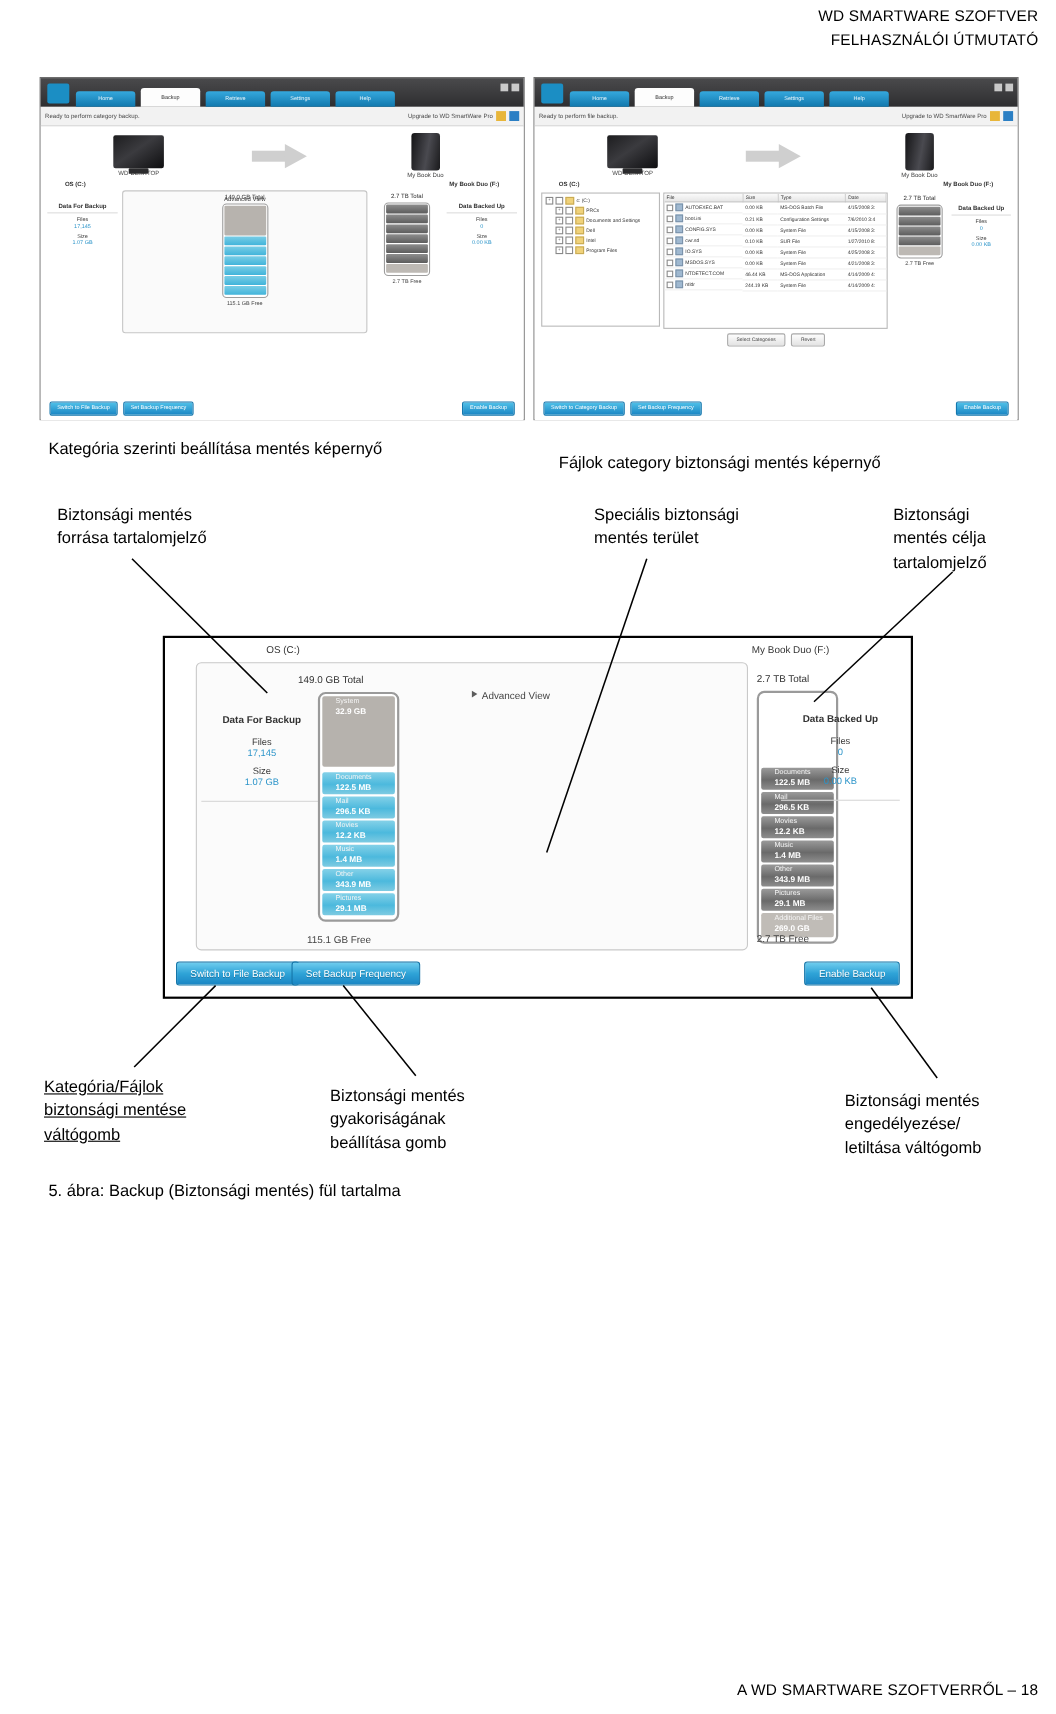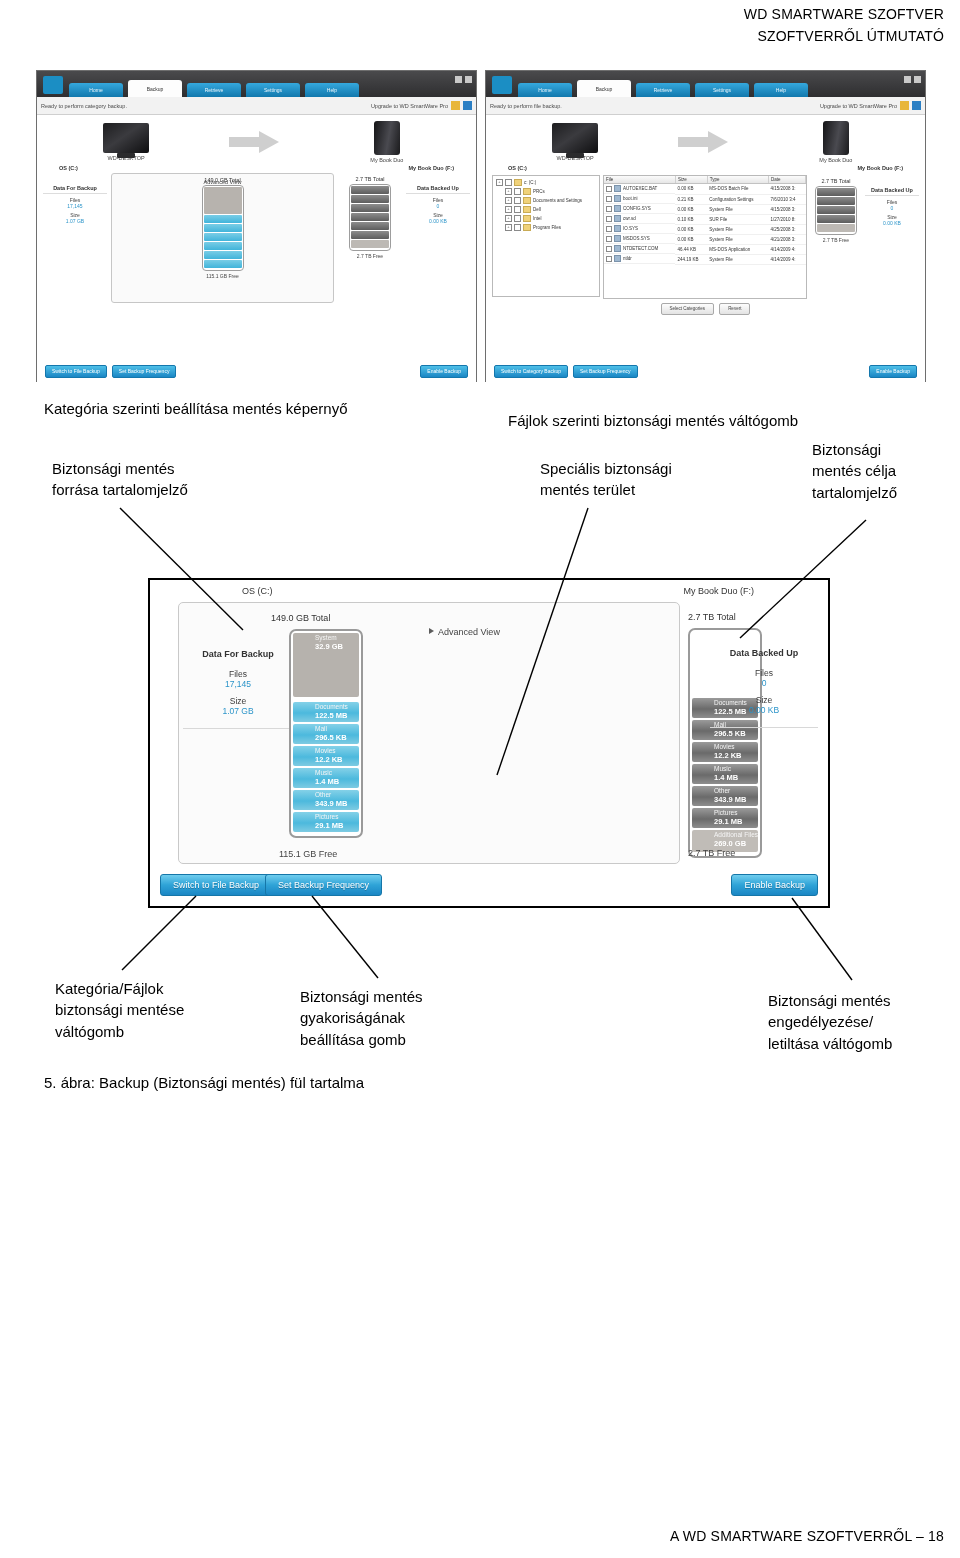--- a/index.html
+++ b/index.html
@@ -157,21 +157,21 @@
     border:1px solid #c9c9c9;border-radius:5px;background:#fbfbfb;
   }
   .fig-panel-r{
     position:absolute;right:14px;top:22px;width:120px;height:260px;background:#fff;
   }
   .fig-tot{position:absolute;top:6px;font-size:9px;color:#333;}
   .fig-adv{position:absolute;left:250px;top:24px;font-size:9px;color:#444;}
   .fig-adv .tri{display:inline-block;border-top:3.5px solid transparent;border-bottom:3.5px solid transparent;border-left:5px solid #5c5c5c;margin-right:4px;vertical-align:1px;}
 
   .fig-gauge{position:absolute;width:74px;border:2px solid #9a9a9a;border-radius:7px;background:#fff;padding:2px;box-sizing:border-box;}
-  .fig-seg{height:20px;margin-bottom:2px;border-radius:2px;box-sizing:border-box;padding:1px 0 0 22px;overflow:hidden;}
+  .fig-seg{height:20px;margin-bottom:2px;border-radius:2px;box-sizing:border-box;padding:1px 0 0 12px;overflow:hidden;}
   .fig-seg .n{display:block;font-size:6.5px;line-height:8px;color:#f5f5f5;white-space:nowrap;}
   .fig-seg .s{display:block;font-size:7.5px;line-height:9px;color:#ffffff;font-weight:bold;white-space:nowrap;}
   .fig-seg.sys{height:64px;background:#b6b2ad;margin-bottom:5px;}
   .fig-seg.cy{background:linear-gradient(180deg,#84d1e8 0%,#4cb9dd 55%,#7ecbe2 100%);}
   .fig-seg.gy{background:linear-gradient(180deg,#9a9a9a 0%,#6a6a6a 55%,#8e8e8e 100%);}
   .fig-seg.add{background:#c0bcb7;height:22px;}
   .fig-free{position:absolute;font-size:9px;color:#444;white-space:nowrap;}
 
   .fig-stat{position:absolute;width:110px;text-align:center;font-size:8.5px;color:#333;}
   .fig-stat .h{font-weight:bold;font-size:9px;margin-bottom:10px;}
@@ -188,21 +188,21 @@
   }
 
   
   .lines{position:absolute;left:0;top:0;width:960px;height:1558px;pointer-events:none;}
 </style>
 </head>
 <body>
 
 <div class="doc-header">
   <div>WD SMARTWARE SZOFTVER</div>
-  <div>SZOFTVERRŐL ÚTMUTATÓ</div>
+  <div>FELHASZNÁLÓI ÚTMUTATÓ</div>
 </div>
 
 <div class="shots">
 
   <div class="shot">
     <div class="chrome">
       <div class="logo"></div>
       <div class="tabs">
         <div class="tab">Home</div>
         <div class="tab active">Backup</div>
@@ -499,27 +499,27 @@
           <div class="btn-sw">Switch to Category Backup</div>
           <div class="btn-sw">Set Backup Frequency</div>
         </div>
         <div class="btn-sw">Enable Backup</div>
       </div>
     </div>
   </div>
 </div>
 
 <div class="cap" style="left:44px;top:398px;">Kategória szerinti beállítása mentés képernyő</div>
-<div class="cap" style="left:508px;top:410px;">Fájlok szerinti biztonsági mentés váltógomb</div>
+<div class="cap" style="left:508px;top:410px;">Fájlok category biztonsági mentés képernyő</div>
 
 <div class="cap" style="left:52px;top:458px;">Biztonsági mentés
 forrása tartalomjelző</div>
 <div class="cap" style="left:540px;top:458px;">Speciális biztonsági
 mentés terület</div>
-<div class="cap" style="left:812px;top:439px;">Biztonsági
+<div class="cap" style="left:812px;top:458px;">Biztonsági
 mentés célja
 tartalomjelző</div>
 
 <div class="figure">
   <div class="fig-inner">
 
     <div class="fig-tot" style="left:92px;">OS (C:)</div>
     <div class="fig-tot" style="right:74px;">My Book Duo (F:)</div>
 
     <div class="fig-panel">
@@ -612,21 +612,21 @@
         <div class="rule"></div>
       </div>
     </div>
 
     <div class="fig-btn" style="left:10px;bottom:10px;">Switch to File Backup</div>
     <div class="fig-btn" style="left:115px;bottom:10px;">Set Backup Frequency</div>
     <div class="fig-btn" style="right:10px;bottom:10px;">Enable Backup</div>
   </div>
 </div>
 
-<div class="cap" style="left:55px;top:978px;">Kategória/Fájlok
+<div class="cap" style="left:40px;top:978px;text-decoration:underline;">Kategória/Fájlok
 biztonsági mentése
 váltógomb</div>
 <div class="cap" style="left:300px;top:986px;">Biztonsági mentés
 gyakoriságának
 beállítása gomb</div>
 <div class="cap" style="left:768px;top:990px;">Biztonsági mentés
 engedélyezése/
 letiltása váltógomb</div>
 
 <div class="cap" style="left:44px;top:1072px;">5. ábra: Backup (Biztonsági mentés) fül tartalma</div>

